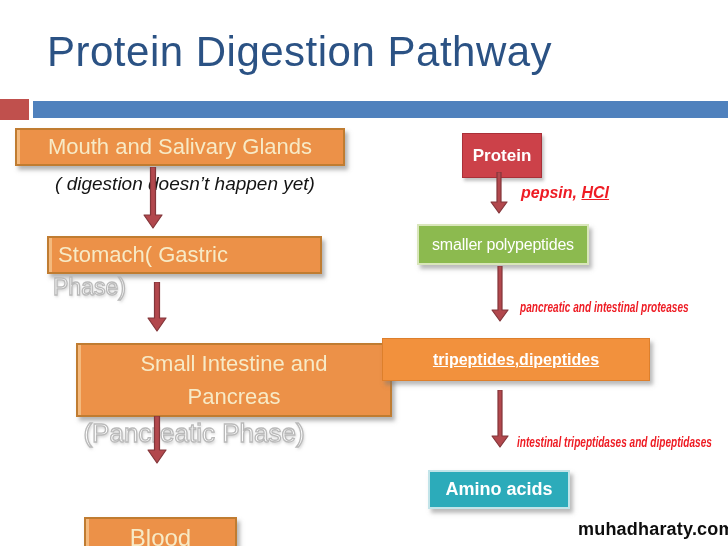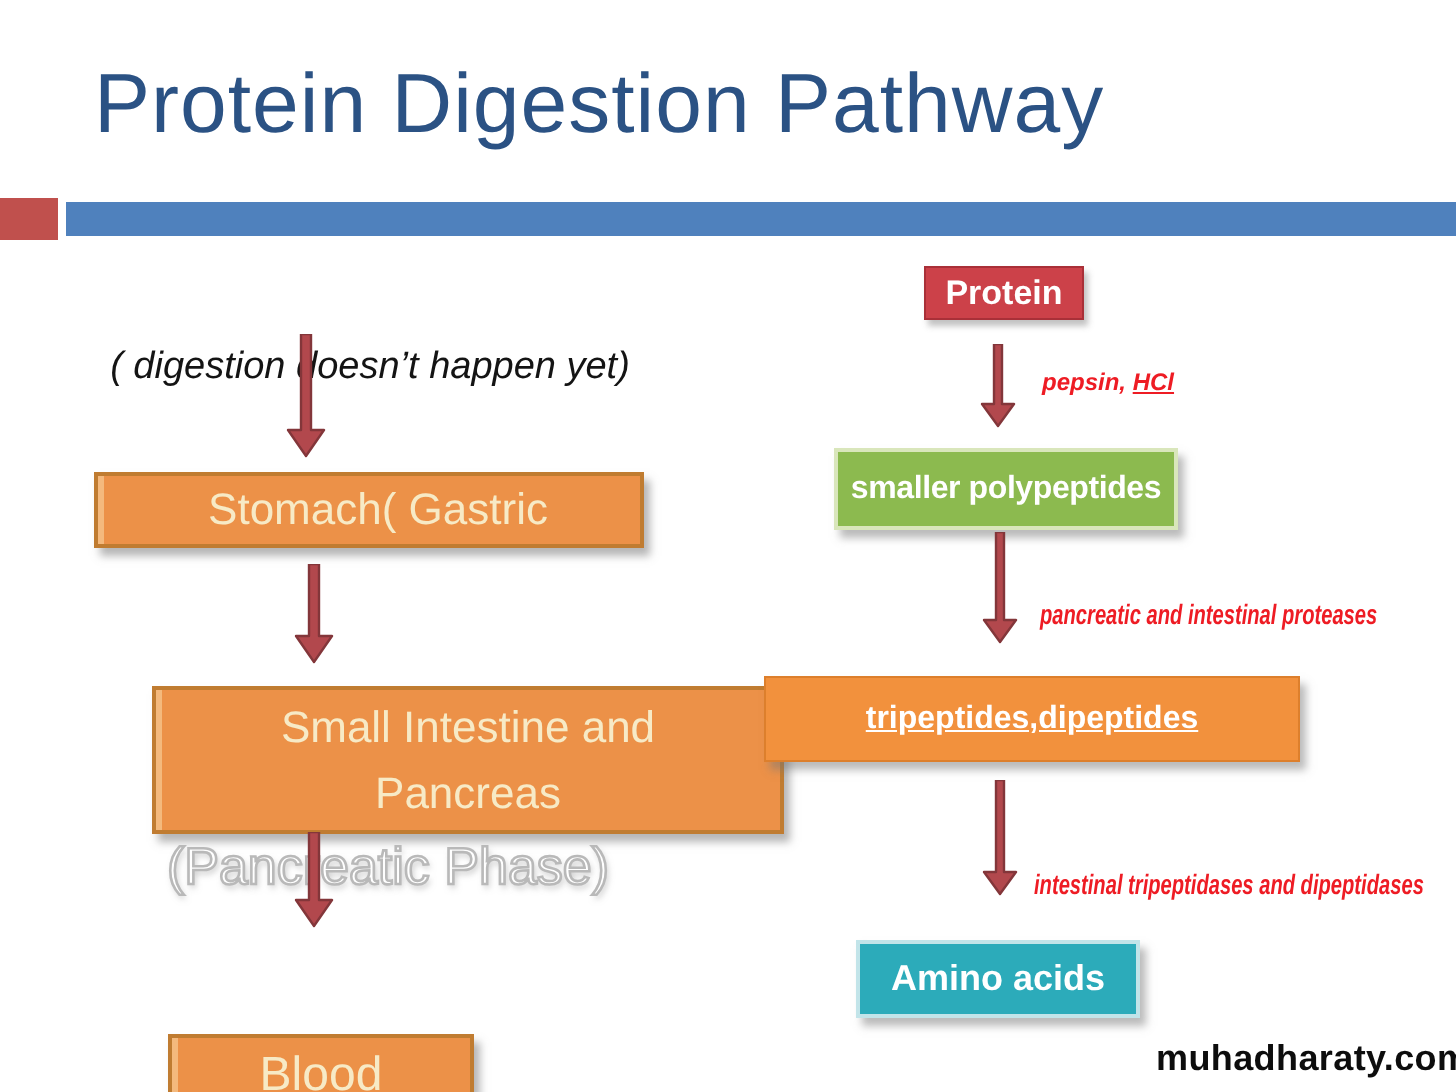--- a/index.html
+++ b/index.html
@@ -18,21 +18,21 @@
   .box { position:absolute; display:flex; align-items:center; justify-content:center; box-sizing:border-box; }
 
   .orange {
     background:var(--box_orange,#ec9148);
     border:2px solid var(--box_orange_border,#c07c31);
     color:var(--box_text_cream,#f7eac6);
     font-size:22px;
     box-shadow:3px 4px 4px rgba(110,110,110,0.5), inset 3px 0 0 rgba(255,235,190,0.45);
   }
   .b-mouth     { left:15px; top:128px; width:330px; height:38px; }
-  .b-stomach   { left:47px; top:236px; width:275px; height:38px; justify-content:center; padding-left:9px; }
+  .b-stomach   { left:47px; top:236px; width:275px; height:38px; justify-content:flex-start; padding-left:9px; }
   .b-intestine { left:36px; top:343px; width:316px; height:74px; flex-direction:column; line-height:33px;margin-left:40px; }
   .b-blood     { left:84px; top:473px; width:153px; height:42px; font-size:24px;margin-top:44px; }
 
   .note {
     position:absolute; left:25px; top:173px; width:320px; text-align:center;
     font-style:italic; font-size:19px; color:#141414; z-index:1;
   }
   .hollow {
     position:absolute; color:#ffffff;
     -webkit-text-stroke:1.3px #b9b9b9;
@@ -44,29 +44,29 @@
 
   .arrow { position:absolute; z-index:2; line-height:0; }
   .a1 { left:142px; top:167px; }
   .a2 { left:146px; top:282px; }
   .a3 { left:146px; top:416px; }
   .r1 { left:490px; top:172px; }
   .r2 { left:491px; top:266px; }
   .r3 { left:491px; top:390px; }
 
   .red-box {
-    left:462px; top:133px; width:80px; height:27px;
+    left:462px; top:133px; width:80px; height:45px;
     background:var(--protein_red,#cc4149); border:1px solid #a93038;
     color:#fff; font-weight:bold; font-size:17px;
     box-shadow:2px 3px 3px rgba(120,120,120,0.45);
   }
   .green-box {
     left:417px; top:224px; width:172px; height:41px;
     background:var(--polypeptide_green,#8cba4f); border:2px solid #d9e6bb;
-    color:#fff; font-weight:bold; font-size:16px; letter-spacing:-0.2px;
+    color:#fff; font-weight:normal; font-size:16px; letter-spacing:-0.2px;
     box-shadow:3px 4px 4px rgba(120,120,120,0.5);
   }
   .orange2-box {
     left:382px; top:338px; width:268px; height:43px;
     background:var(--tripeptide_orange,#f2913d); border:1px solid #dd7f2c;
     color:#fff; font-weight:bold; font-size:16px;
     box-shadow:3px 4px 4px rgba(120,120,120,0.5);
     align-items:center;
   }
   .teal-box {
@@ -75,46 +75,50 @@
     color:#fff; font-weight:bold; font-size:18px;
     box-shadow:3px 4px 4px rgba(120,120,120,0.5);
     align-items:center;
   }
   .u { text-decoration:underline; }
 
   .rlabel {
     position:absolute; color:var(--enzyme_label_red,#ee1c24);
     font-weight:bold; font-style:italic; white-space:nowrap;
   }
-  .l-pepsin     { left:521px; top:184px; font-size:12px; }
+  .l-pepsin     { left:521px; top:184px; font-size:16px; }
   .l-pancreatic { left:520px; top:299px; font-size:14px; transform:scaleX(0.72); transform-origin:left center; }
   .l-intestinal { left:517px; top:434px; font-size:14px; transform:scaleX(0.72); transform-origin:left center; }
 
   .watermark {
     position:absolute; left:578px; top:519px;
     font-size:18px; font-weight:bold; color:#0d0d0d; letter-spacing:0.2px;
   }
 </style>
 </head>
 <body>
 
 <div class="slide">
 
   <h1 class="title">Protein Digestion Pathway</h1>
   <div class="bar-red"></div>
   <div class="bar-blue"></div>
 
+  <div class="box orange b-mouth">
+    <span>Mouth and Salivary Glands</span>
+  </div>
   <div class="note">( digestion doesn’t happen yet)</div>
   <div class="arrow a1"><svg width="22" height="62" xmlns="http://www.w3.org/2000/svg">
         <polygon points="8.5,0 8.5,48 2,48 11,61 20,48 13.5,48 13.5,0" style="fill:var(--arrow_red,#b2484d)" stroke="#83363a" stroke-width="1.2" stroke-linejoin="round"></polygon>
       </svg></div>
 
   <div class="box orange b-stomach">
     <span>Stomach( Gastric</span>
   </div>
+  <div class="hollow h-stomach">Phase)</div>
   <div class="arrow a2"><svg width="22" height="50" xmlns="http://www.w3.org/2000/svg">
         <polygon points="8.5,0 8.5,36 2,36 11,49 20,36 13.5,36 13.5,0" style="fill:var(--arrow_red,#b2484d)" stroke="#83363a" stroke-width="1.2" stroke-linejoin="round"></polygon>
       </svg></div>
 
   <div class="box orange b-intestine">
     <span>Small Intestine and</span>
     <span>Pancreas</span>
   </div>
   <div class="hollow h-pancreatic">(Pancreatic Phase)</div>
   <div class="arrow a3"><svg width="22" height="48" xmlns="http://www.w3.org/2000/svg">

